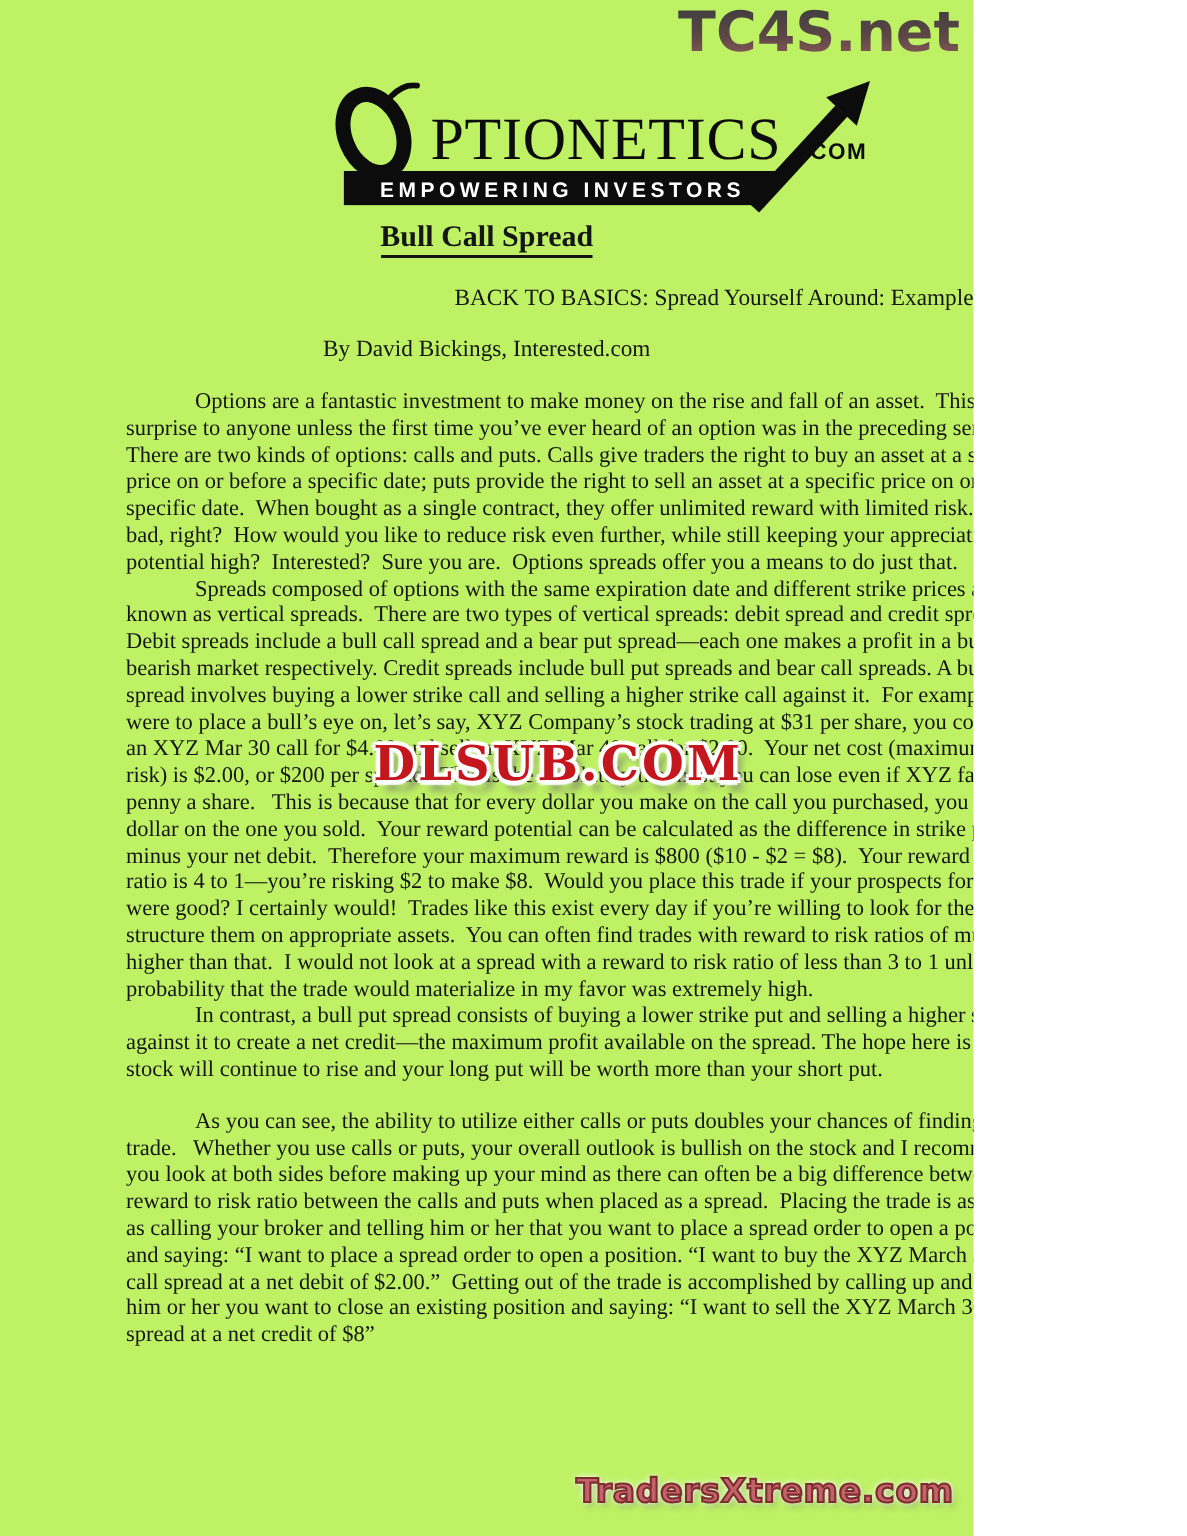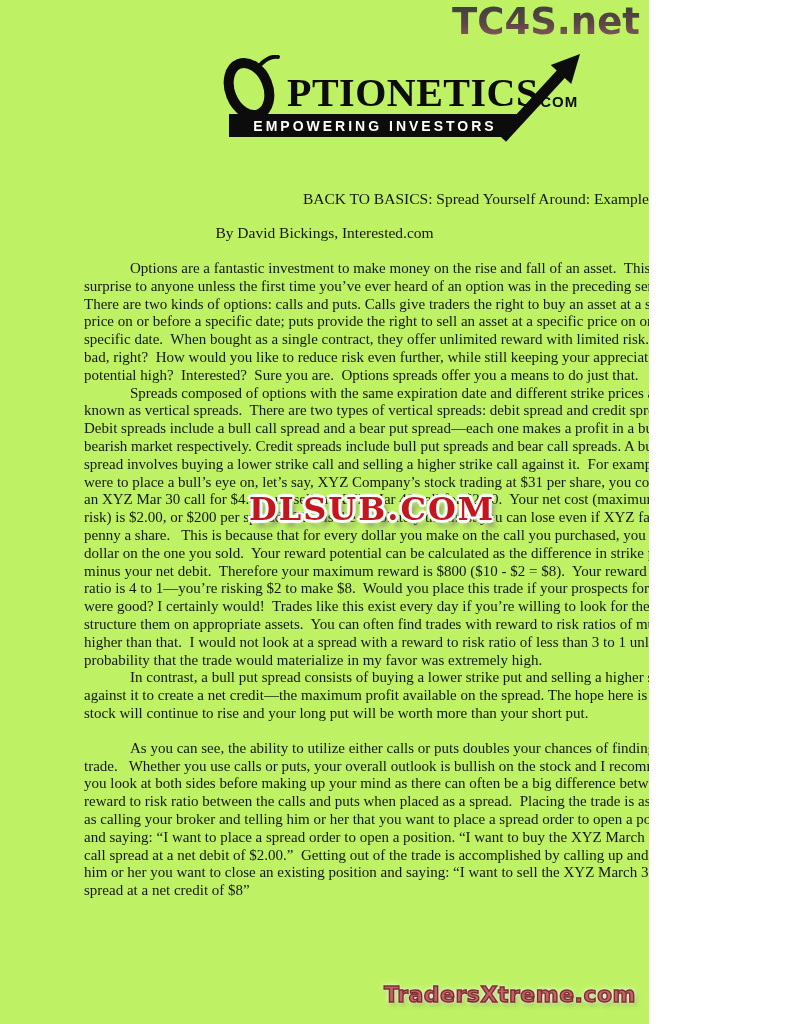--- a/index.html
+++ b/index.html
@@ -42,21 +42,21 @@
     -webkit-text-stroke:1.4px #7e2c30;
     text-shadow:0 0 3px #fff, 0 0 6px #fff, 2px 3px 5px rgba(40,40,40,0.35);
   }
 
   
   .logo{position:absolute;left:215px;top:55px;width:380px;height:88px;}
   .logo-o{position:absolute;left:4px;top:0px;}
   .logo-brand{
     position:absolute;left:72px;top:16px;
     font-family:"Liberation Serif", serif;
-    font-weight:bold;font-size:40px;line-height:44px;
+    font-weight:normal;font-size:40px;line-height:44px;
     letter-spacing:0.5px;color:#0c0c0c;white-space:nowrap;
   }
   .logo-tld{
     position:absolute;left:320px;top:38px;
     font-family:"Liberation Sans", sans-serif;
     font-weight:bold;font-size:15px;letter-spacing:1px;color:#0c0c0c;
   }
   .logo-bar{
     position:absolute;left:14px;top:59px;width:292px;height:23px;
     background:#0c0c0c;
@@ -111,20 +111,21 @@
     <div class="logo-tld">.COM</div>
     <div class="logo-bar">
       <span>EMPOWERING INVESTORS</span>
     </div>
     <svg class="logo-arrow" width="95" height="90" viewBox="0 0 95 90">
       <path d="M12 86 L71 22" stroke="#0c0c0c" stroke-width="11" fill="none"></path>
       <polygon points="90,2 81.2,31.9 60.8,12.9" fill="#0c0c0c"></polygon>
     </svg>
   </div>
 
+  <div class="title"><span>Bull Call Spread</span></div>
   <div class="subtitle">BACK TO BASICS: Spread Yourself Around: Example</div>
   <div class="byline">By David Bickings, Interested.com</div>
 
   <div class="content">
     <p>Options are a fantastic investment to make money on the rise and fall of an asset.  This is no surprise to anyone unless the first time you’ve ever heard of an option was in the preceding sentence.  There are two kinds of options: calls and puts. Calls give traders the right to buy an asset at a specific price on or before a specific date; puts provide the right to sell an asset at a specific price on or before a specific date.  When bought as a single contract, they offer unlimited reward with limited risk.  Not bad, right?  How would you like to reduce risk even further, while still keeping your appreciation potential high?  Interested?  Sure you are.  Options spreads offer you a means to do just that.</p>
     <p>Spreads composed of options with the same expiration date and different strike prices are known as vertical spreads.  There are two types of vertical spreads: debit spread and credit spreads. Debit spreads include a bull call spread and a bear put spread—each one makes a profit in a bullish or bearish market respectively. Credit spreads include bull put spreads and bear call spreads. A bull call spread involves buying a lower strike call and selling a higher strike call against it.  For example, if you were to place a bull’s eye on, let’s say, XYZ Company’s stock trading at $31 per share, you could buy an XYZ Mar 30 call for $4.00 and sell an XYZ Mar 40 call for $2.00.  Your net cost (maximum limited risk) is $2.00, or $200 per spread.  This is the absolutely the most you can lose even if XYZ falls to a penny a share.   This is because that for every dollar you make on the call you purchased, you lose a dollar on the one you sold.  Your reward potential can be calculated as the difference in strike prices minus your net debit.  Therefore your maximum reward is $800 ($10 - $2 = $8).  Your reward to risk ratio is 4 to 1—you’re risking $2 to make $8.  Would you place this trade if your prospects for XYZ were good? I certainly would!  Trades like this exist every day if you’re willing to look for them and structure them on appropriate assets.  You can often find trades with reward to risk ratios of much higher than that.  I would not look at a spread with a reward to risk ratio of less than 3 to 1 unless the probability that the trade would materialize in my favor was extremely high.</p>
     <p>In contrast, a bull put spread consists of buying a lower strike put and selling a higher strike put against it to create a net credit—the maximum profit available on the spread. The hope here is that the stock will continue to rise and your long put will be worth more than your short put.</p>
     <p class="gap-before">As you can see, the ability to utilize either calls or puts doubles your chances of finding a great trade.   Whether you use calls or puts, your overall outlook is bullish on the stock and I recommend that you look at both sides before making up your mind as there can often be a big difference between the reward to risk ratio between the calls and puts when placed as a spread.  Placing the trade is as simple as calling your broker and telling him or her that you want to place a spread order to open a position and saying: “I want to place a spread order to open a position. “I want to buy the XYZ March 30-40 call spread at a net debit of $2.00.”  Getting out of the trade is accomplished by calling up and telling him or her you want to close an existing position and saying: “I want to sell the XYZ March 30-40 call spread at a net credit of $8”</p>
   </div>
 

